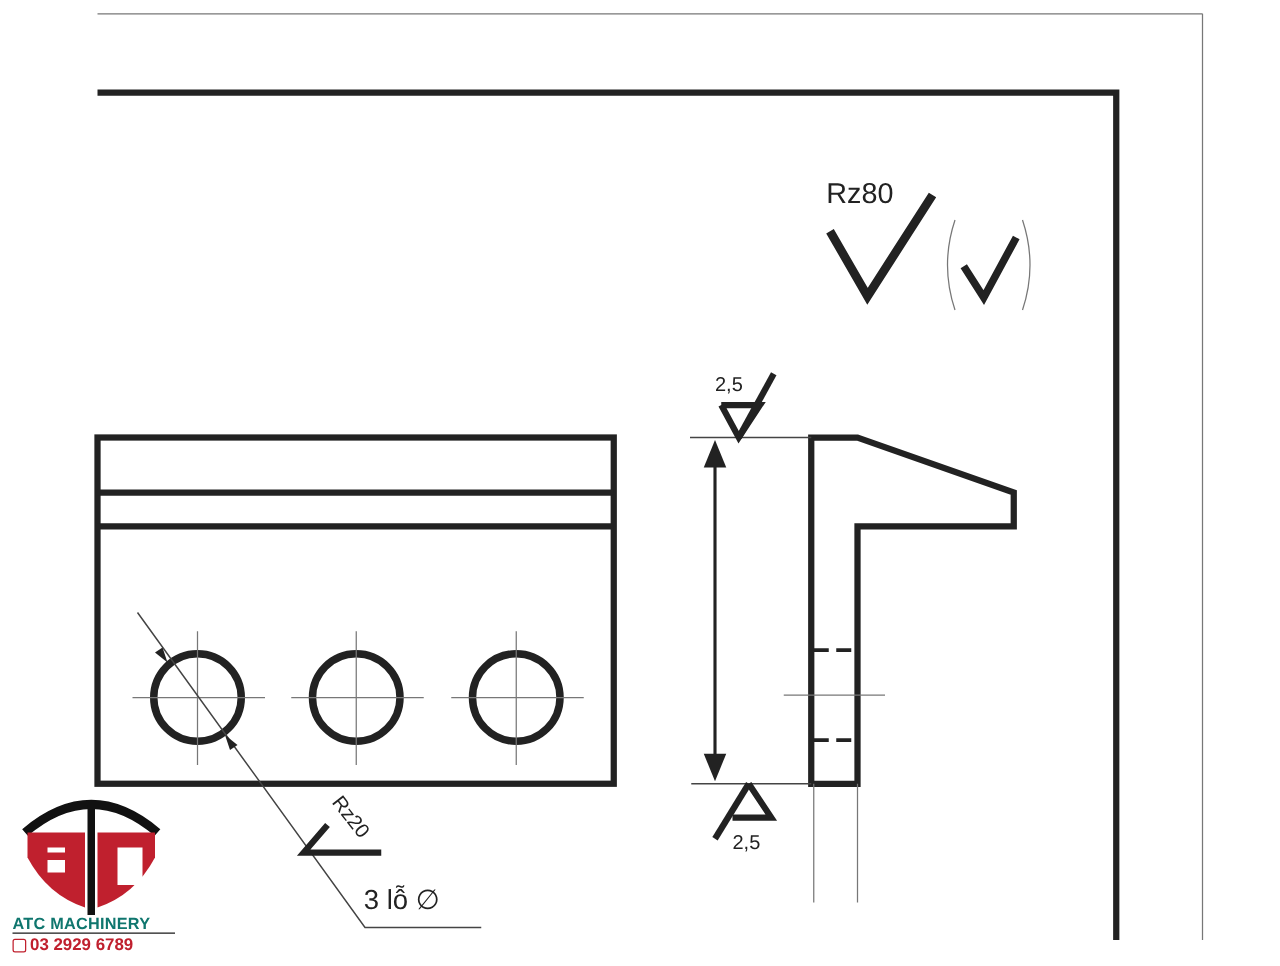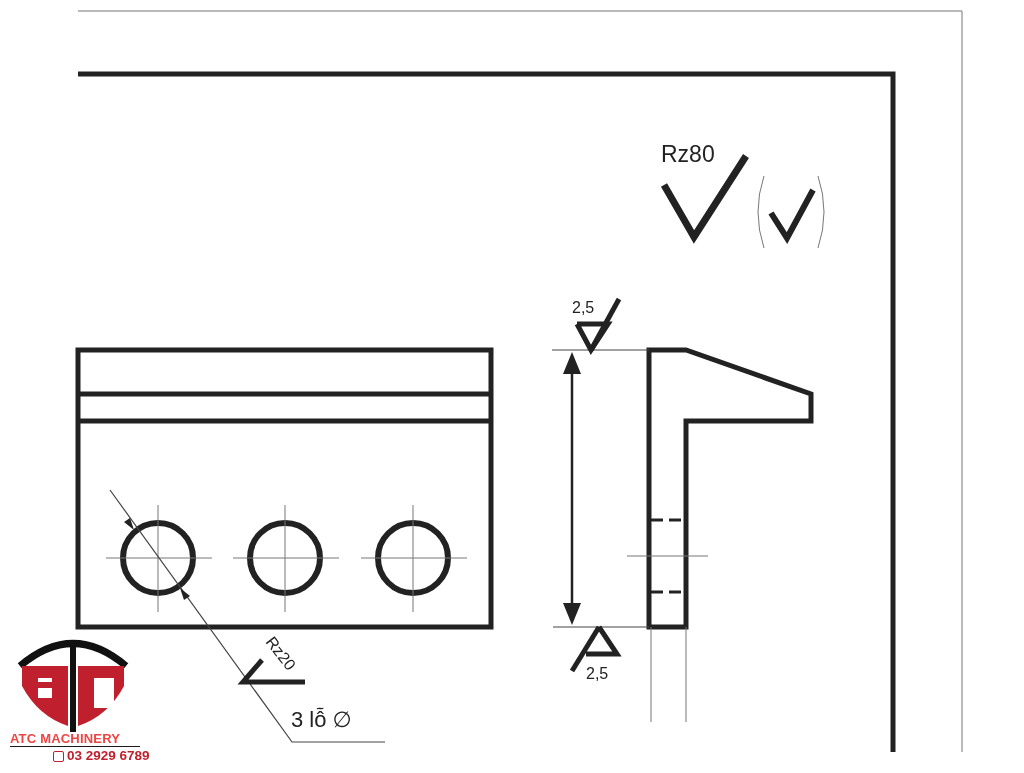--- a/index.html
+++ b/index.html
@@ -3,22 +3,22 @@
 <meta charset="utf-8">
 <style>
   html, body { margin: 0; padding: 0; background: #ffffff; }
   body { width: 1024px; height: 773px; position: relative; overflow: hidden; font-family: "Liberation Sans", sans-serif; }
   #drawing { position: absolute; left: 0; top: 0; width: 1024px; height: 773px; }
   .thick { stroke: #222222; stroke-width: 5; fill: none; }
   .thin { stroke: #444444; stroke-width: 1.2; fill: none; }
   .hair { stroke: #777777; stroke-width: 1; fill: none; }
   .label { font-family: "Liberation Sans", sans-serif; fill: #222222; }
   .logo { position: absolute; left: 10px; top: 626px; width: 126px; height: 140px; }
-  .brand { position: absolute; left: 10px; top: 731px; width: 130px; font-family: "Liberation Sans", sans-serif; font-weight: bold; font-size: 13px; color: #ef4444; letter-spacing: 0.2px; border-bottom: 1px solid #1a1a1a; line-height: 15px; }
-  .phone { position: absolute; left: 10px; top: 748px; font-family: "Liberation Sans", sans-serif; font-weight: bold; font-size: 13.5px; color: #c0202e; line-height: 16px; display: flex; align-items: center; gap: 3px; margin-left: 43px; }
+  .brand { position: absolute; left: 10px; top: 731px; width: 130px; font-family: "Liberation Sans", sans-serif; font-weight: bold; font-size: 13px; color: #0f766e; letter-spacing: 0.2px; border-bottom: 1px solid #1a1a1a; line-height: 15px; }
+  .phone { position: absolute; left: 10px; top: 748px; font-family: "Liberation Sans", sans-serif; font-weight: bold; font-size: 13.5px; color: #c0202e; line-height: 16px; display: flex; align-items: center; gap: 3px; }
   .phone-icon { width: 9px; height: 9px; border: 1.5px solid #c0202e; border-radius: 2px; display: inline-block; position: relative; }
 </style>
 </head>
 <body>
 
 <svg id="drawing" viewBox="0 0 1024 773" xmlns="http://www.w3.org/2000/svg">
 
   <g>
     <line class="hair" x1="78" y1="11" x2="962" y2="11"></line>
     <line class="hair" x1="962" y1="11" x2="962" y2="752"></line>

